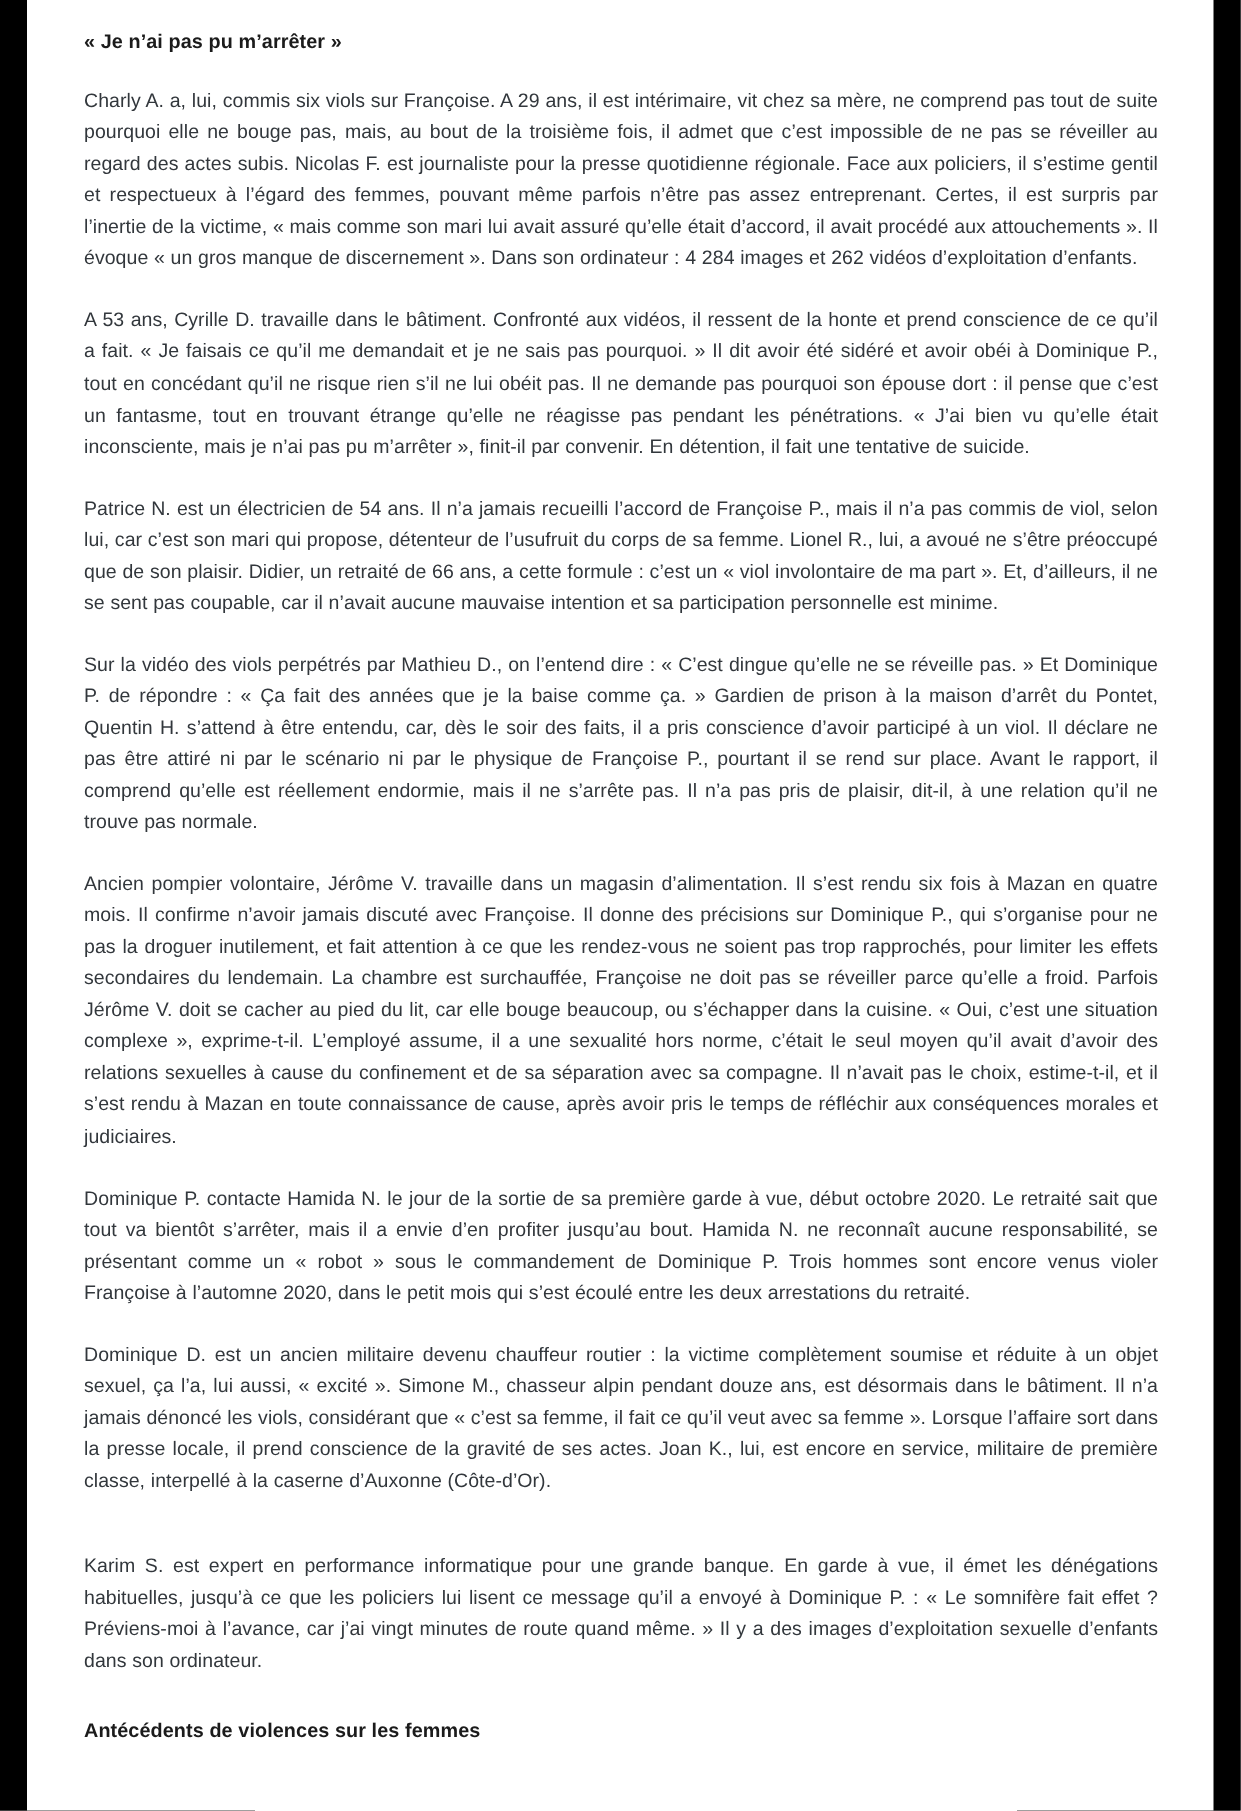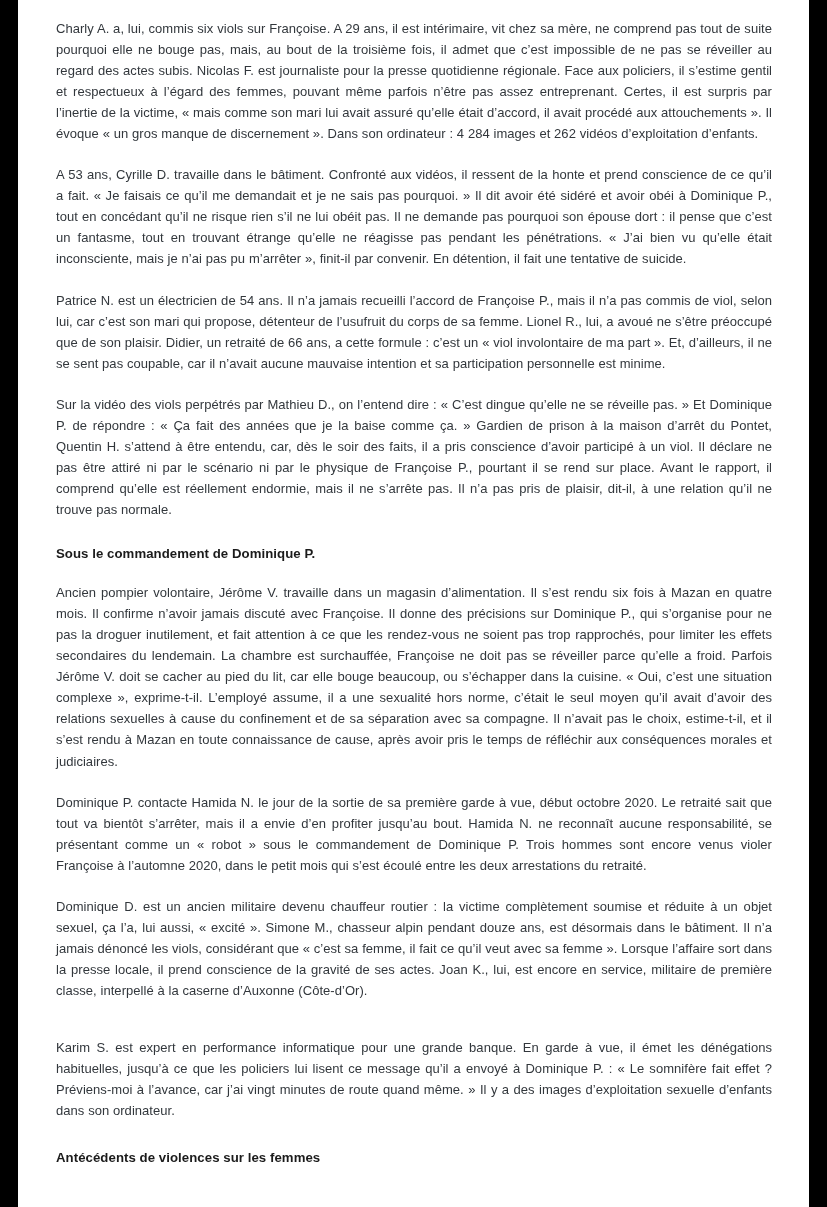--- a/index.html
+++ b/index.html
@@ -54,30 +54,30 @@
     margin-bottom: 0;
     margin-top: 36px;
   }
 </style>
 </head>
 <body>
 
 <div class="page">
   <div class="content">
 
+    <h2 class="section-heading">« Je n’ai pas pu m’arrêter »</h2>
 
     <p class="body-text">Charly A. a, lui, commis six viols sur Françoise. A 29 ans, il est intérimaire, vit chez sa mère, ne comprend pas tout de suite pourquoi elle ne bouge pas, mais, au bout de la troisième fois, il admet que c’est impossible de ne pas se réveiller au regard des actes subis. Nicolas F. est journaliste pour la presse quotidienne régionale. Face aux policiers, il s’estime gentil et respectueux à l’égard des femmes, pouvant même parfois n’être pas assez entreprenant. Certes, il est surpris par l’inertie de la victime, « mais comme son mari lui avait assuré qu’elle était d’accord, il avait procédé aux attouchements ». Il évoque « un gros manque de discernement ». Dans son ordinateur : 4 284 images et 262 vidéos d’exploitation d’enfants.</p>
 
     <p class="body-text">A 53 ans, Cyrille D. travaille dans le bâtiment. Confronté aux vidéos, il ressent de la honte et prend conscience de ce qu’il a fait. « Je faisais ce qu’il me demandait et je ne sais pas pourquoi. » Il dit avoir été sidéré et avoir obéi à Dominique P., tout en concédant qu’il ne risque rien s’il ne lui obéit pas. Il ne demande pas pourquoi son épouse dort : il pense que c’est un fantasme, tout en trouvant étrange qu’elle ne réagisse pas pendant les pénétrations. « J’ai bien vu qu’elle était inconsciente, mais je n’ai pas pu m’arrêter », finit-il par convenir. En détention, il fait une tentative de suicide.</p>
 
     <p class="body-text">Patrice N. est un électricien de 54 ans. Il n’a jamais recueilli l’accord de Françoise P., mais il n’a pas commis de viol, selon lui, car c’est son mari qui propose, détenteur de l’usufruit du corps de sa femme. Lionel R., lui, a avoué ne s’être préoccupé que de son plaisir. Didier, un retraité de 66 ans, a cette formule : c’est un « viol involontaire de ma part ». Et, d’ailleurs, il ne se sent pas coupable, car il n’avait aucune mauvaise intention et sa participation personnelle est minime.</p>
 
     <p class="body-text">Sur la vidéo des viols perpétrés par Mathieu D., on l’entend dire : « C’est dingue qu’elle ne se réveille pas. » Et Dominique P. de répondre : « Ça fait des années que je la baise comme ça. » Gardien de prison à la maison d’arrêt du Pontet, Quentin H. s’attend à être entendu, car, dès le soir des faits, il a pris conscience d’avoir participé à un viol. Il déclare ne pas être attiré ni par le scénario ni par le physique de Françoise P., pourtant il se rend sur place. Avant le rapport, il comprend qu’elle est réellement endormie, mais il ne s’arrête pas. Il n’a pas pris de plaisir, dit-il, à une relation qu’il ne trouve pas normale.</p>
 
-    <h2 class="section-heading mid">Sous le commandement de Dominique P.</h2>
 
     <p class="body-text">Ancien pompier volontaire, Jérôme V. travaille dans un magasin d’alimentation. Il s’est rendu six fois à Mazan en quatre mois. Il confirme n’avoir jamais discuté avec Françoise. Il donne des précisions sur Dominique P., qui s’organise pour ne pas la droguer inutilement, et fait attention à ce que les rendez-vous ne soient pas trop rapprochés, pour limiter les effets secondaires du lendemain. La chambre est surchauffée, Françoise ne doit pas se réveiller parce qu’elle a froid. Parfois Jérôme V. doit se cacher au pied du lit, car elle bouge beaucoup, ou s’échapper dans la cuisine. « Oui, c’est une situation complexe », exprime-t-il. L’employé assume, il a une sexualité hors norme, c’était le seul moyen qu’il avait d’avoir des relations sexuelles à cause du confinement et de sa séparation avec sa compagne. Il n’avait pas le choix, estime-t-il, et il s’est rendu à Mazan en toute connaissance de cause, après avoir pris le temps de réfléchir aux conséquences morales et judiciaires.</p>
 
     <p class="body-text">Dominique P. contacte Hamida N. le jour de la sortie de sa première garde à vue, début octobre 2020. Le retraité sait que tout va bientôt s’arrêter, mais il a envie d’en profiter jusqu’au bout. Hamida N. ne reconnaît aucune responsabilité, se présentant comme un « robot » sous le commandement de Dominique P. Trois hommes sont encore venus violer Françoise à l’automne 2020, dans le petit mois qui s’est écoulé entre les deux arrestations du retraité.</p>
 
     <p class="body-text">Dominique D. est un ancien militaire devenu chauffeur routier : la victime complètement soumise et réduite à un objet sexuel, ça l’a, lui aussi, « excité ». Simone M., chasseur alpin pendant douze ans, est désormais dans le bâtiment. Il n’a jamais dénoncé les viols, considérant que « c’est sa femme, il fait ce qu’il veut avec sa femme ». Lorsque l’affaire sort dans la presse locale, il prend conscience de la gravité de ses actes. Joan K., lui, est encore en service, militaire de première classe, interpellé à la caserne d’Auxonne (Côte-d’Or).</p>
 
     <p class="body-text">Karim S. est expert en performance informatique pour une grande banque. En garde à vue, il émet les dénégations habituelles, jusqu’à ce que les policiers lui lisent ce message qu’il a envoyé à Dominique P. : « Le somnifère fait effet ? Préviens-moi à l’avance, car j’ai vingt minutes de route quand même. » Il y a des images d’exploitation sexuelle d’enfants dans son ordinateur.</p>
 
     <h2 class="section-heading last">Antécédents de violences sur les femmes</h2>

